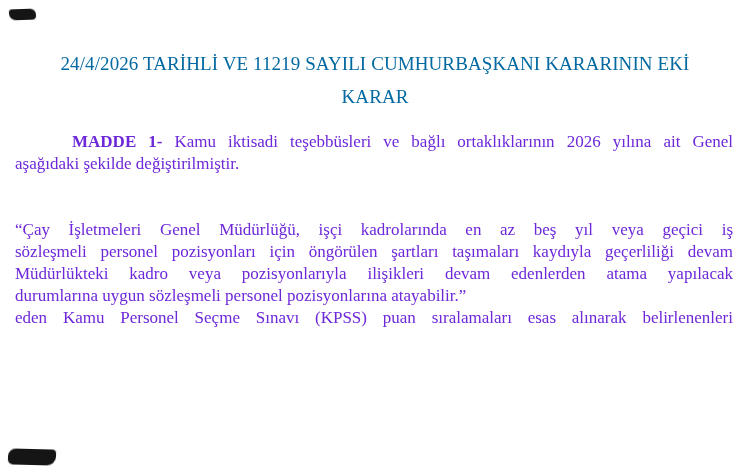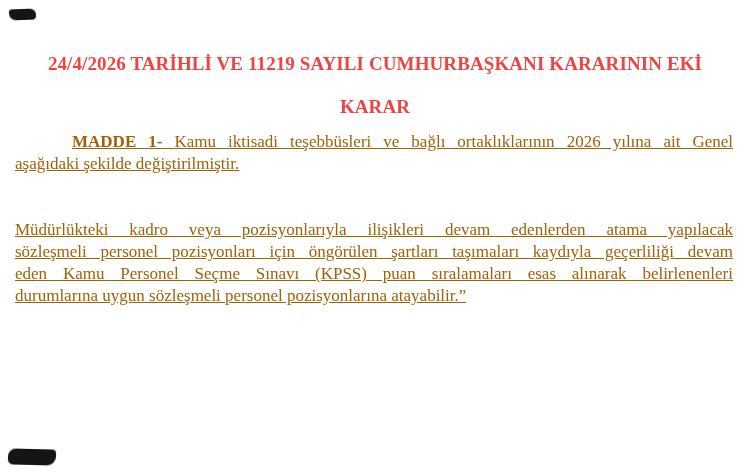--- a/index.html
+++ b/index.html
@@ -13,37 +13,36 @@
     position: relative;
     width: 750px; height: 473px;
     background: #ffffff;
     color: #111111;
   }
   
   .title-line {
     position: absolute;
     left: 0; right: 0;
     text-align: center;
-    font-weight: bold;
+    font-weight: normal;
     font-size: 19px;
     line-height: 22px;
-    color: #ef4444;
+    color: #0369a1;
     letter-spacing: 0.1px;
   }
   .title-1 { top: 53px; }
-  .title-2 { top: 96px; }
+  .title-2 { top: 86px; }
 
   
   .block {
     position: absolute;
     left: 15px; right: 17px;
     font-size: 17px;
     line-height: 22px;
-    color: #a16207;
-    text-decoration: underline;
+    color: #6d28d9;
   }
   .p-madde1 { top: 131px; }
   .p-quote  { top: 219px; }
   .p-madde2 { top: 366px; }
   .p-madde3 { top: 407px; }
 
   .line {
     height: 22px;
     line-height: 22px;
     white-space: nowrap;
@@ -95,21 +94,22 @@
 
   <div class="block p-madde1">
     <div class="line just indent">
       <span class="b">MADDE 1-</span>
       <span>Kamu iktisadi teşebbüsleri ve bağlı ortaklıklarının 2026 yılına ait Genel</span>
     </div>
     <div class="line lastline">aşağıdaki şekilde değiştirilmiştir.</div>
   </div>
 
   <div class="block p-quote">
+    <div class="line just">“Çay İşletmeleri Genel Müdürlüğü, işçi kadrolarında en az beş yıl veya geçici iş</div>
+    <div class="line just">sözleşmeli personel pozisyonları için öngörülen şartları taşımaları kaydıyla geçerliliği devam</div>
     <div class="line just">Müdürlükteki kadro veya pozisyonlarıyla ilişikleri devam edenlerden atama yapılacak</div>
-    <div class="line just">sözleşmeli personel pozisyonları için öngörülen şartları taşımaları kaydıyla geçerliliği devam</div>
+    <div class="line lastline">durumlarına uygun sözleşmeli personel pozisyonlarına atayabilir.”</div>
     <div class="line just">eden Kamu Personel Seçme Sınavı (KPSS) puan sıralamaları esas alınarak belirlenenleri</div>
-    <div class="line lastline">durumlarına uygun sözleşmeli personel pozisyonlarına atayabilir.”</div>
   </div>
 
 
 
 </div>
 
 </body></html>

